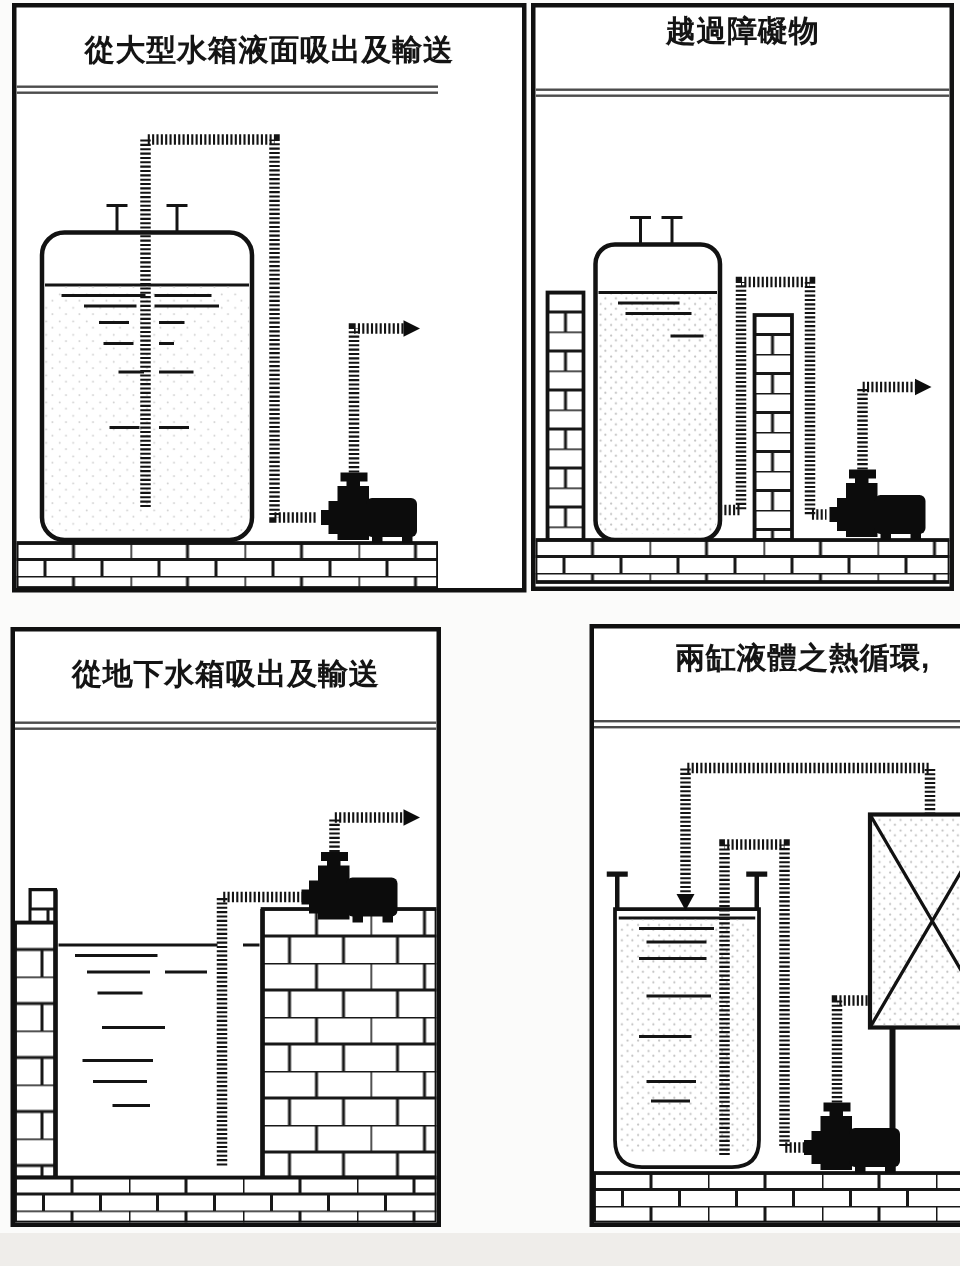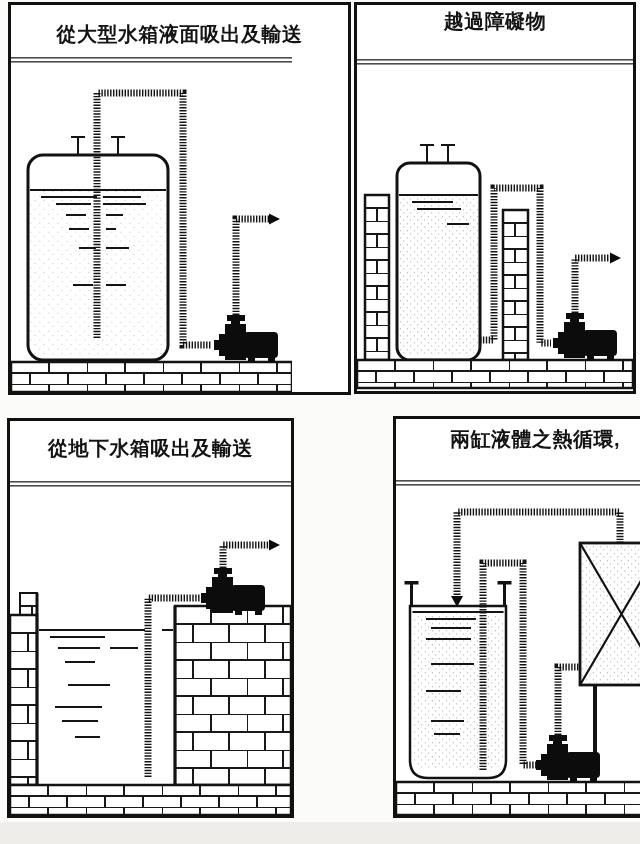--- a/index.html
+++ b/index.html
@@ -123,21 +123,21 @@
       <rect x="0" y="0" width="281" height="30" fill="url(#brickH)" stroke="#121212" stroke-width="2.5"></rect>
     </g>
     <path class="wall" d="M27 172 V364 M165 185 V364" stroke-width="3"></path>
     <path class="ln" d="M29 209 H135 M152 209 H163"></path>
     <path class="ln" d="M40 216H95 M48 227H90 M100 227H128 M55 241H85 M58 264H100 M45 286H92 M52 300H88 M65 316H90" stroke-width="2"></path>
     <path class="pipe" d="M138 356 V177 H195"></path>
     <path class="pipe" d="M213 147 V124 H259"></path>
     <use href="#arrR" x="259" y="118.5"></use>
     <use href="#pump" x="191" y="144"></use>
   </svg>
-  <div class="title" style="top:16px;font-family:Liberation Mono, monospace;"><span>從地下水箱吸出及輸送</span></div>
+  <div class="title" style="top:16px;"><span>從地下水箱吸出及輸送</span></div>
 </div>
 
 <div class="panel" id="p4" style="left:353px;top:416px;width:284px;height:402px;margin-left:40px;">
   <svg class="art" width="278" height="396" viewBox="0 0 278 396">
     <rect class="dl" x="0" y="61" width="278" height="1.6"></rect>
     <rect class="dl" x="0" y="65" width="278" height="1.6"></rect>
     <g>
       <path class="wall" d="M14 187 H110 V341 Q110 359 92 359 H32 Q14 359 14 341 Z" stroke-width="2.5" fill="#ffffff"></path>
       <path class="wall" d="M15.5 187 V165 M108.5 187 V165" stroke-width="3"></path>
       <rect x="8.5" y="162" width="14" height="3.5" fill="#121212"></rect>

